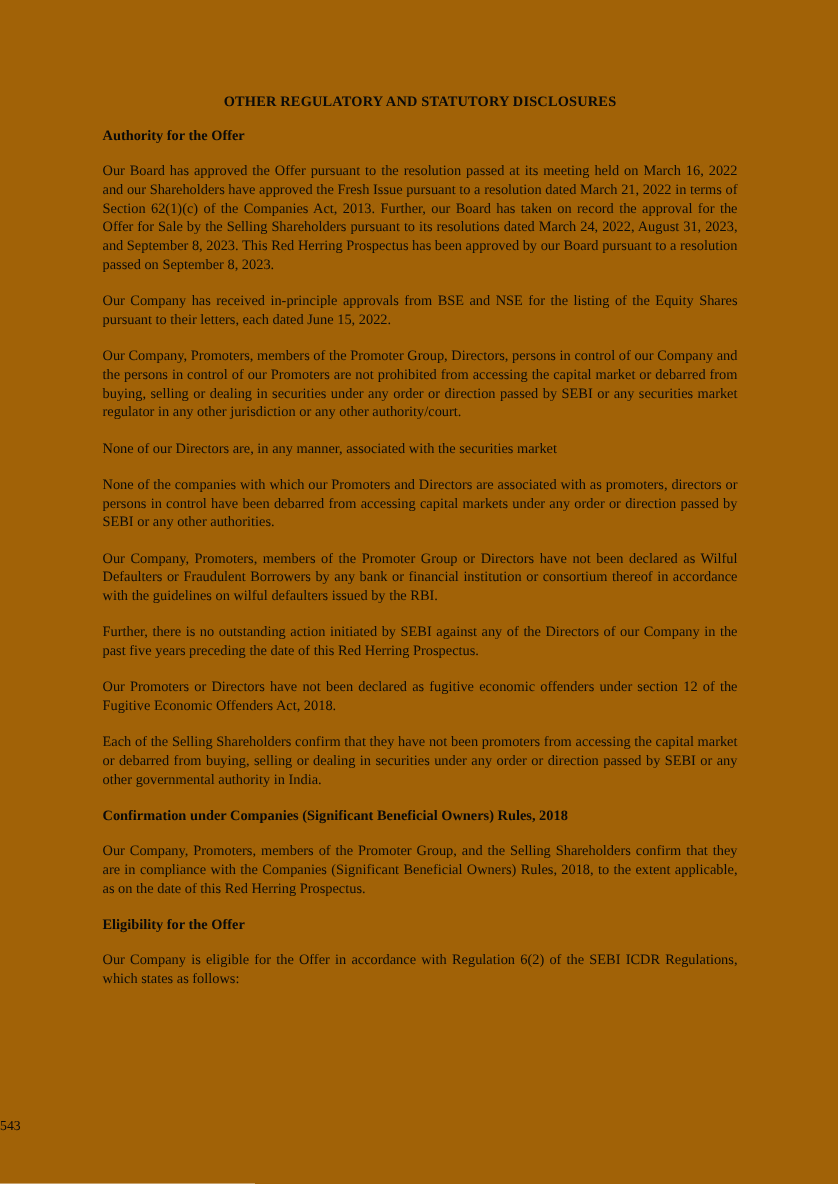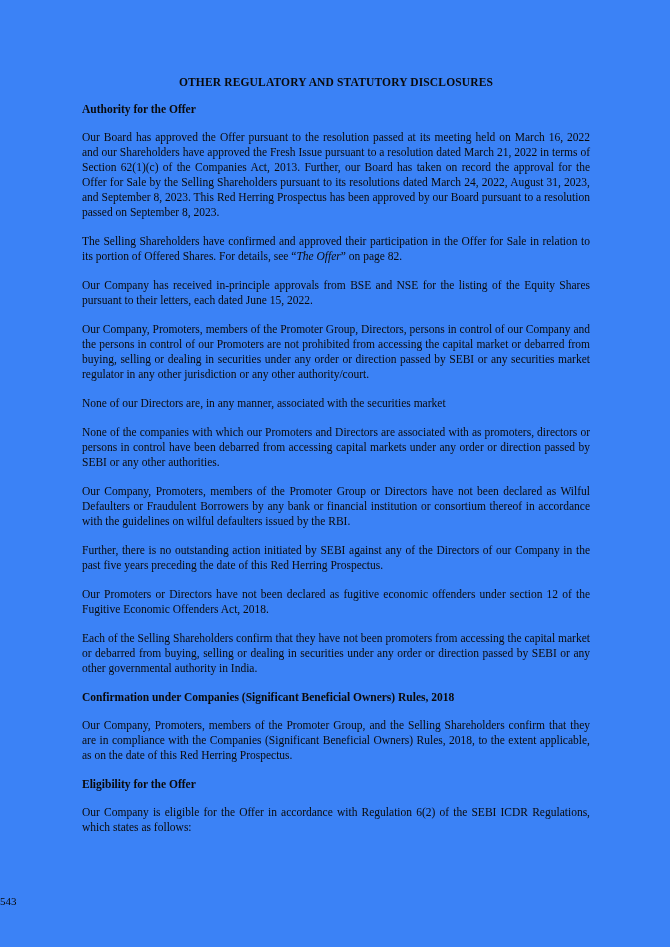--- a/index.html
+++ b/index.html
@@ -4,21 +4,21 @@
 <style>
   html, body {
     margin: 0;
     padding: 0;
     background: #ffffff;
   }
   .page {
     position: relative;
     width: 670px;
     height: 947px;
-    background: #3b82f6;
+    background: #a16207;
     box-sizing: border-box;
     padding: 76px 80px 0 82px;
     font-family: "Liberation Serif", serif;
     color: #0a0a0a;
     overflow: hidden;
   }
   .doc-title {
     font-size: 11.5px;
     font-weight: bold;
     text-align: center;
@@ -53,21 +53,20 @@
 <body>
 
 <div class="page">
 
   <h1 class="doc-title">OTHER REGULATORY AND STATUTORY DISCLOSURES</h1>
 
   <h2 class="heading">Authority for the Offer</h2>
 
   <p class="body-para">Our Board has approved the Offer pursuant to the resolution passed at its meeting held on March 16, 2022 and our Shareholders have approved the Fresh Issue pursuant to a resolution dated March 21, 2022 in terms of Section 62(1)(c) of the Companies Act, 2013. Further, our Board has taken on record the approval for the Offer for Sale by the Selling Shareholders pursuant to its resolutions dated March 24, 2022, August 31, 2023, and September 8, 2023. This Red Herring Prospectus has been approved by our Board pursuant to a resolution passed on September 8, 2023.</p>
 
-  <p class="body-para"><span>The Selling Shareholders have confirmed and approved their participation in the Offer for Sale in relation to its portion of Offered Shares. For details, see “</span><span class="italic">The Offer</span><span>” on page 82.</span></p>
 
   <p class="body-para">Our Company has received in-principle approvals from BSE and NSE for the listing of the Equity Shares pursuant to their letters, each dated June 15, 2022.</p>
 
 
   <p class="body-para">Our Company, Promoters, members of the Promoter Group, Directors, persons in control of our Company and the persons in control of our Promoters are not prohibited from accessing the capital market or debarred from buying, selling or dealing in securities under any order or direction passed by SEBI or any securities market regulator in any other jurisdiction or any other authority/court.</p>
 
   <p class="body-para">None of our Directors are, in any manner, associated with the securities market</p>
 
   <p class="body-para">None of the companies with which our Promoters and Directors are associated with as promoters, directors or persons in control have been debarred from accessing capital markets under any order or direction passed by SEBI or any other authorities.</p>
 

